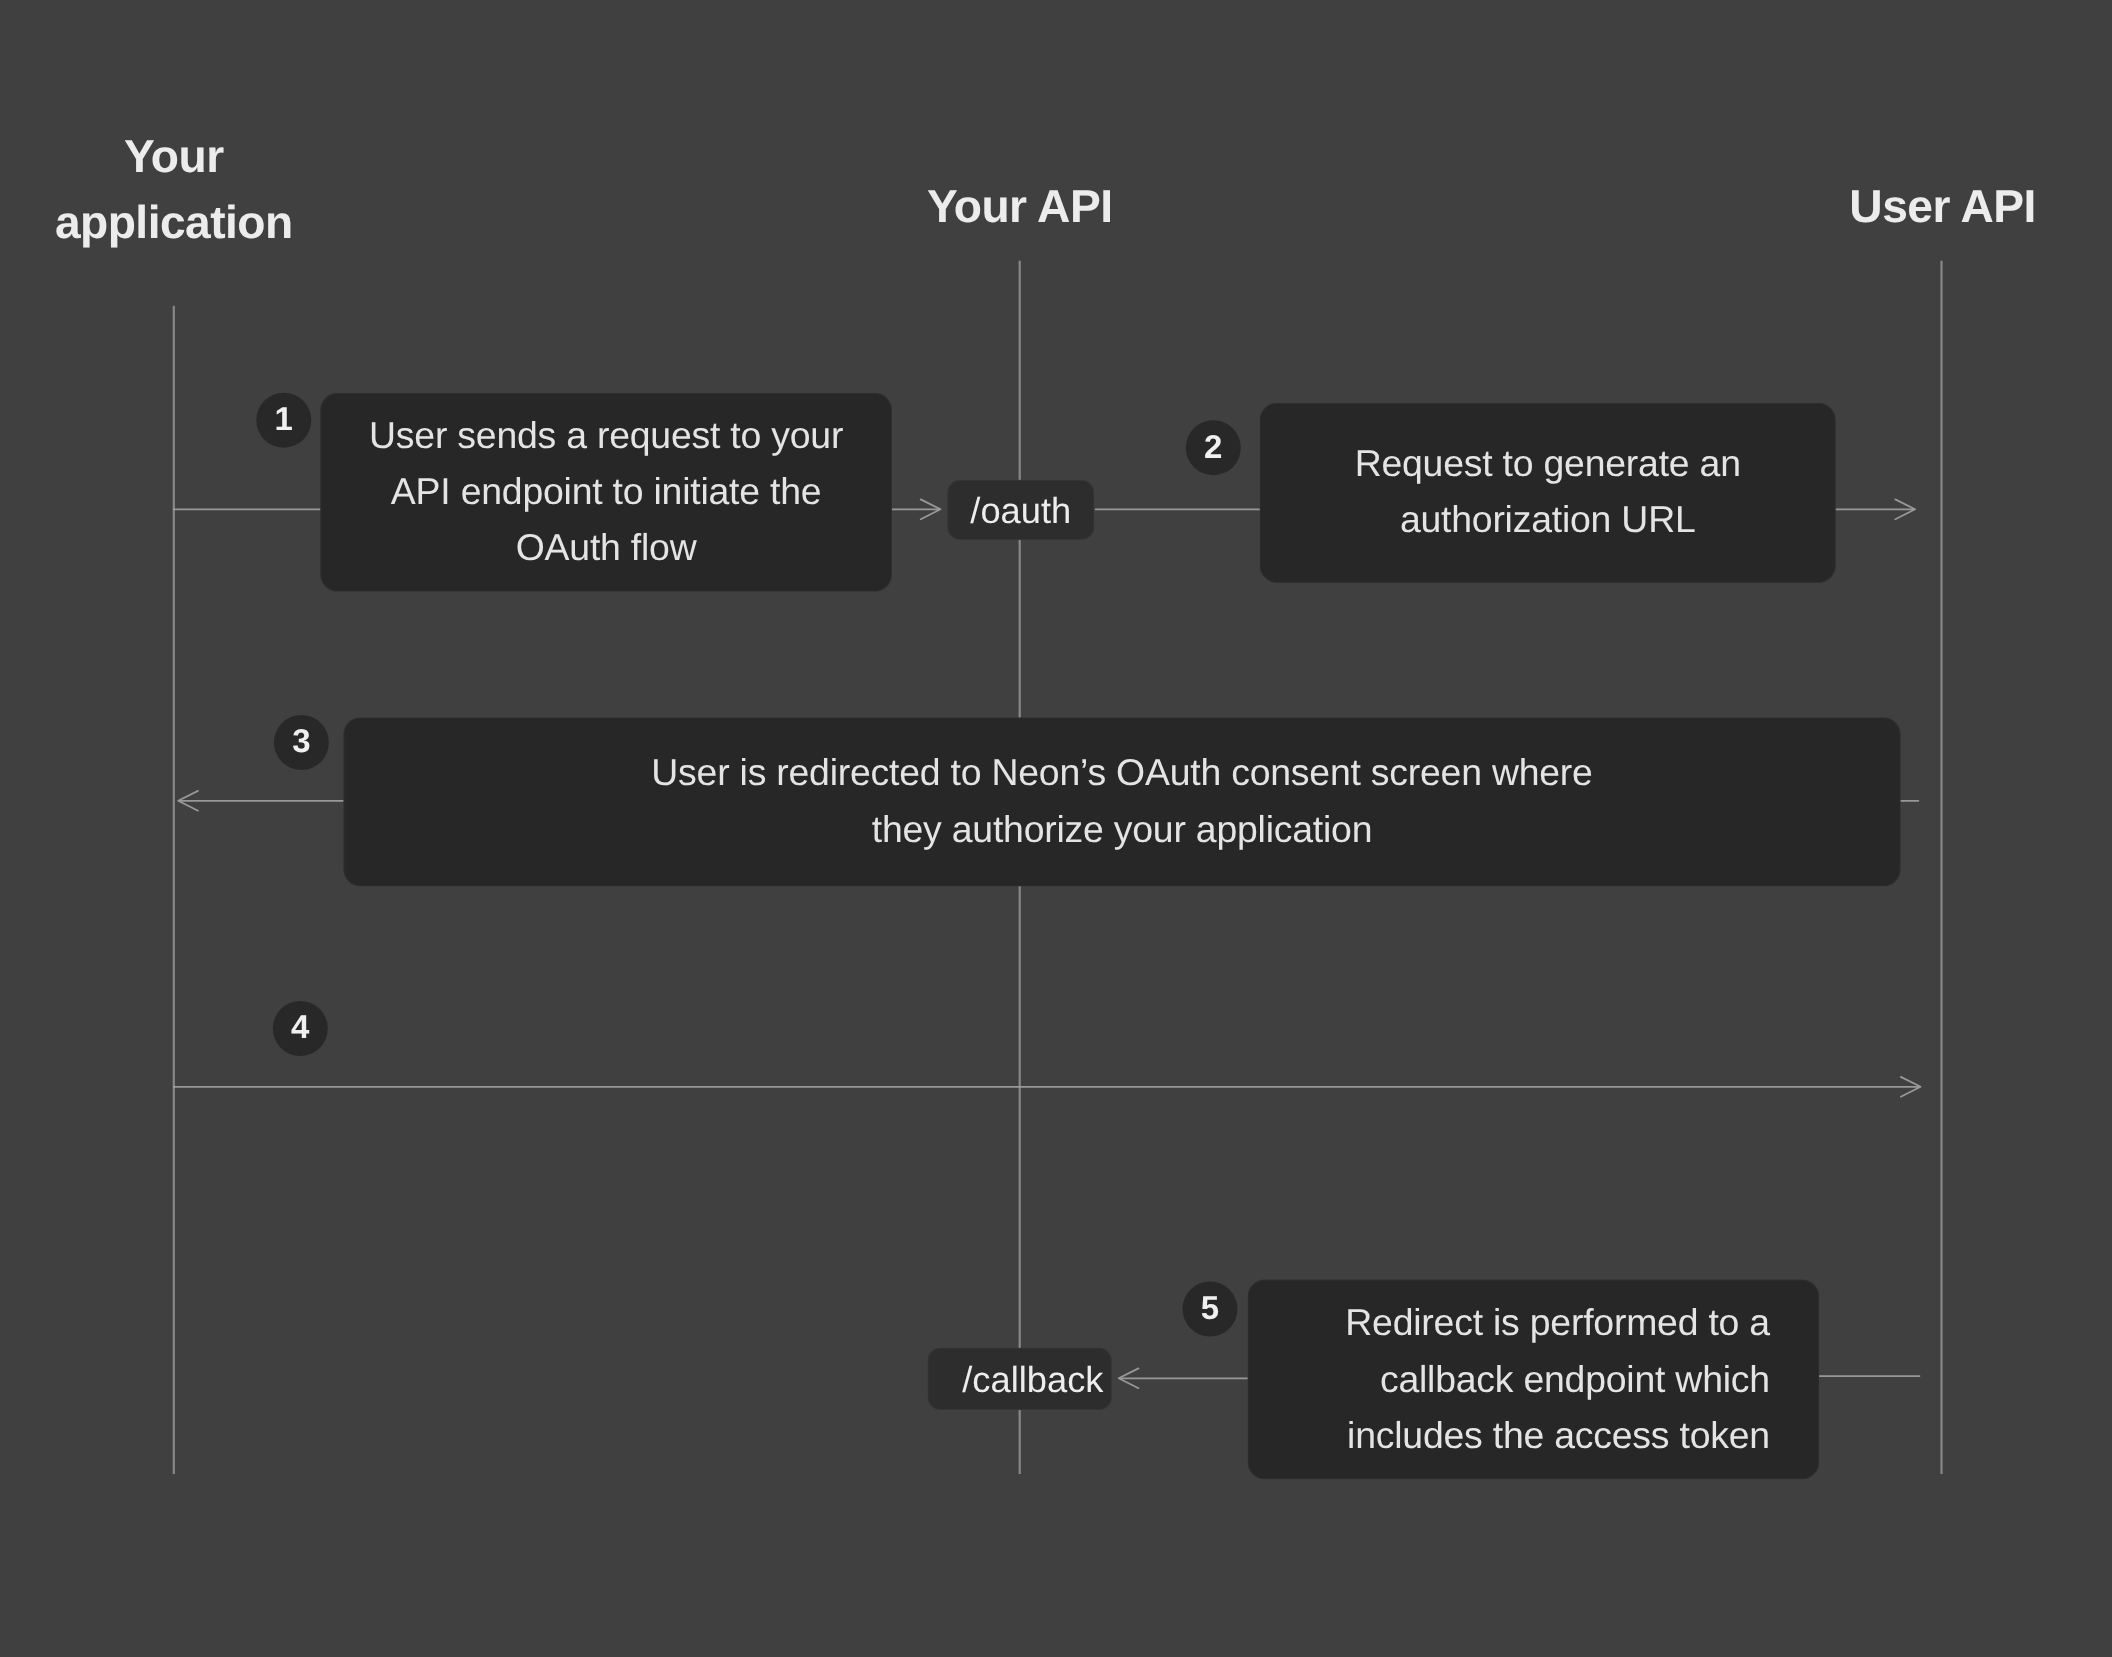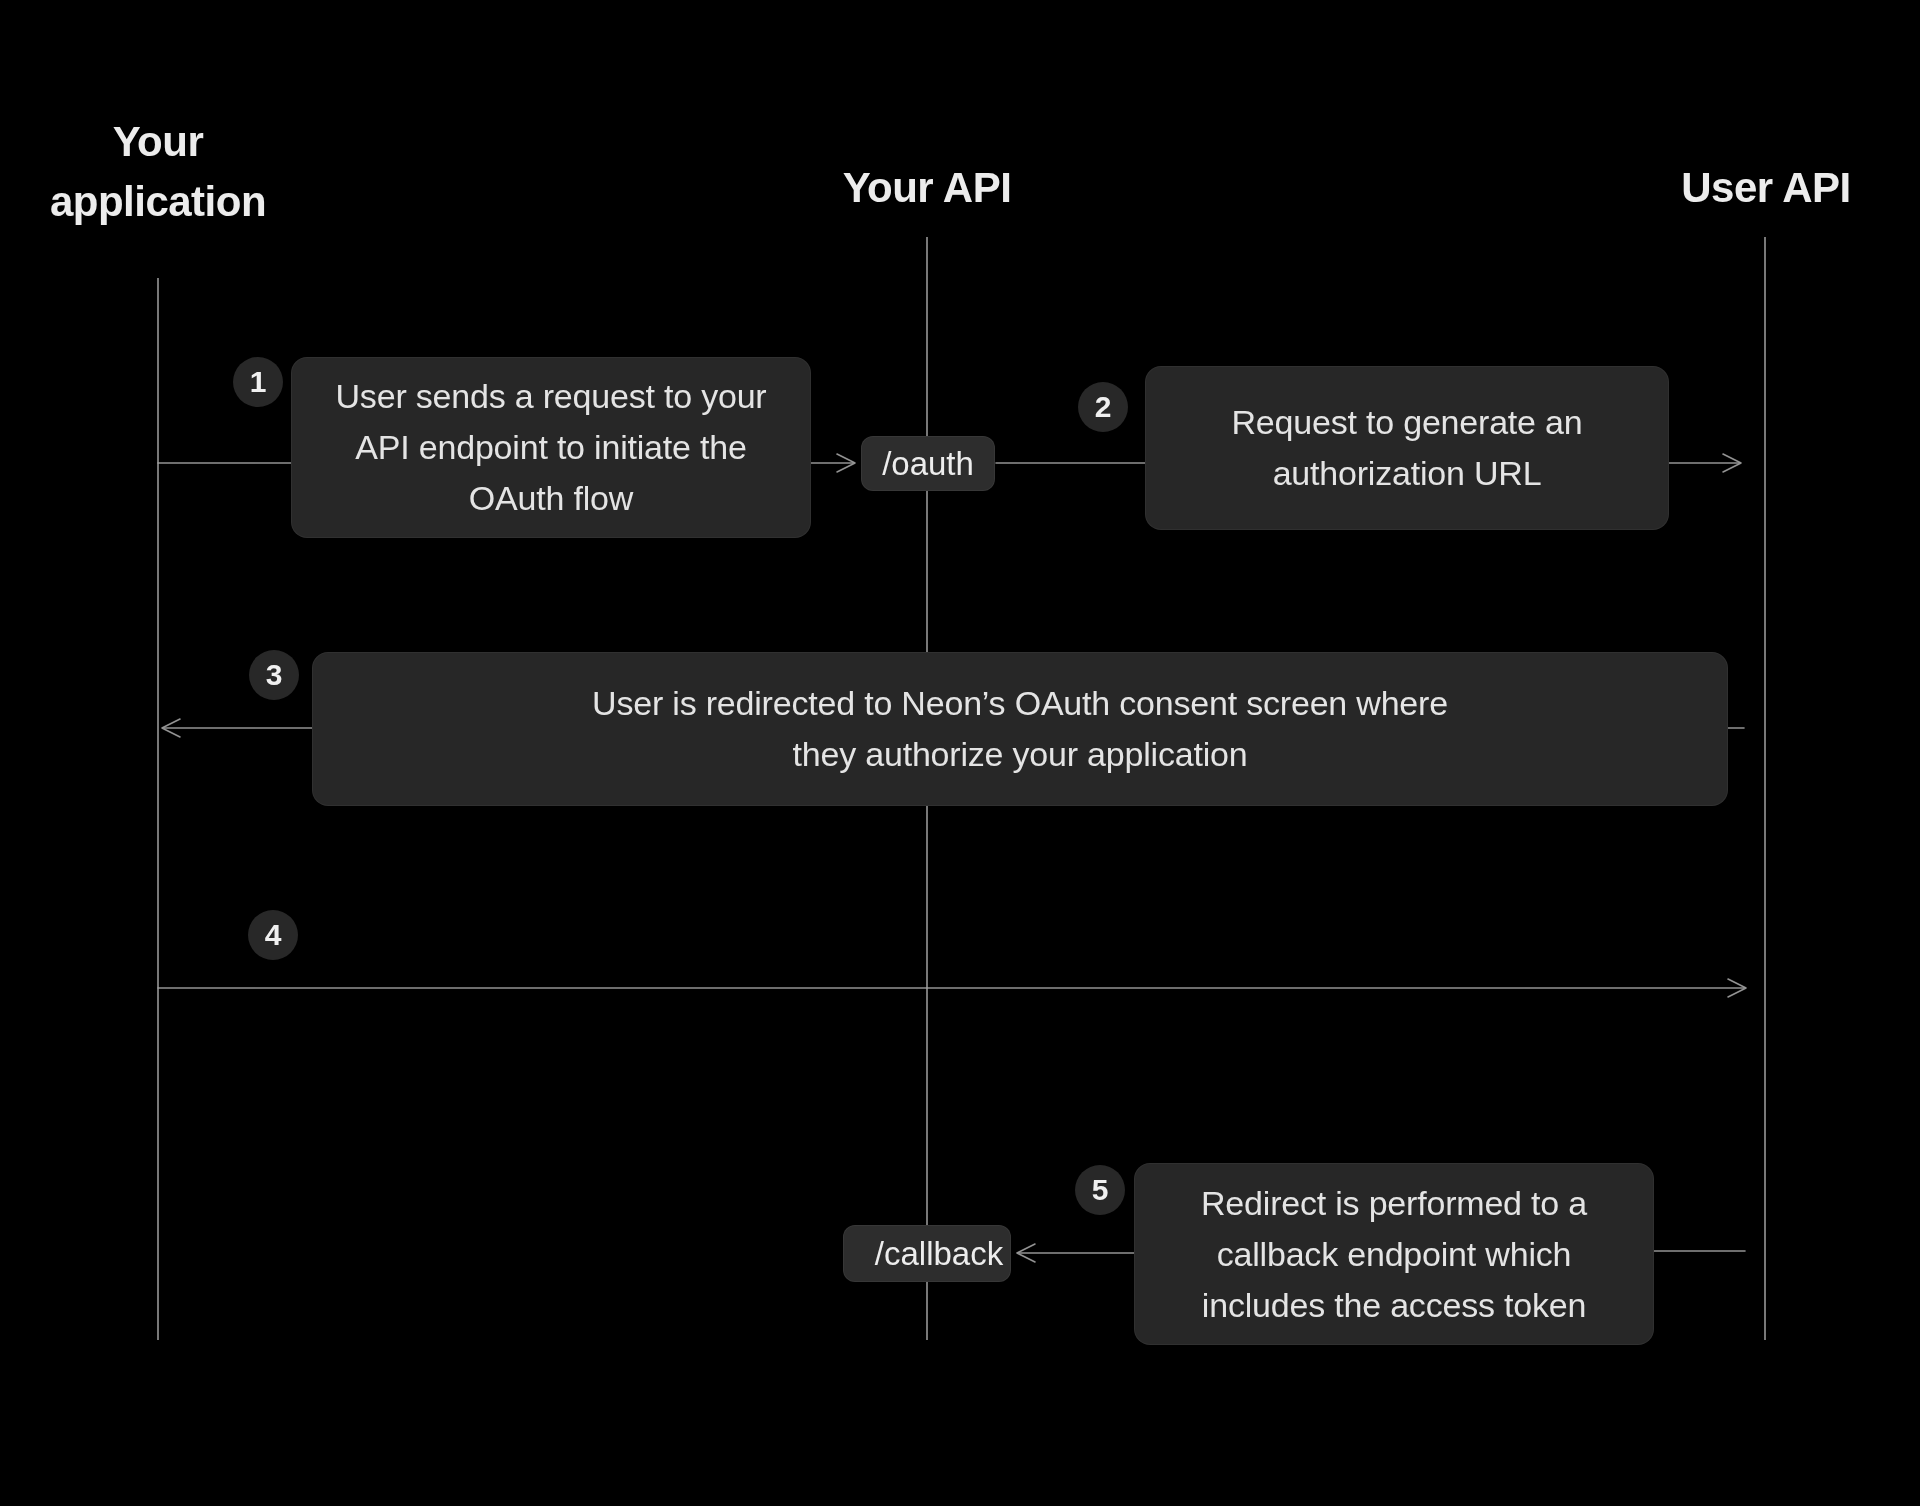--- a/index.html
+++ b/index.html
@@ -1,19 +1,19 @@
 <!DOCTYPE html>
 <html><head>
 <meta charset="utf-8">
 <style>
   html,body{margin:0;padding:0;background:#151515;}
   .canvas{
     position:relative;
     width:1920px;height:1506px;
-    background:#000000;
+    background:#404040;
     font-family:"Liberation Sans","DejaVu Sans",sans-serif;
     color:#e7e7e7;
     overflow:hidden;
   }
   
   .lane-label{
     position:absolute;
     font-weight:700;
     font-size:42px;
     line-height:60px;
@@ -58,21 +58,21 @@
   .msg-box .txt{display:block;}
   .box-1{left:291px;top:357px;width:520px;height:181px;}
   .box-1 .txt{max-width:466px;}
   .box-2{left:1145px;top:366px;width:524px;height:164px;}
   .box-2 .txt{max-width:400px;}
   .box-3{left:312px;top:652px;width:1416px;height:154px;align-items:center;}
   .box-3 .txt{max-width:880px;}
   .box-4{left:310px;top:911px;width:1333px;height:155px;}
   .box-4 .txt{max-width:1200px;}
   .box-5{left:1134px;top:1163px;width:520px;height:182px;}
-  .box-5 .txt{max-width:430px;}
+  .box-5 .txt{max-width:430px;text-align:right;}
 
   
   .badge{
     position:absolute;
     z-index:3;
     width:50px;height:50px;
     border-radius:50%;
     background:#282828;
     display:flex;align-items:center;justify-content:center;
     font-size:30px;font-weight:600;color:#f0f0f0;

